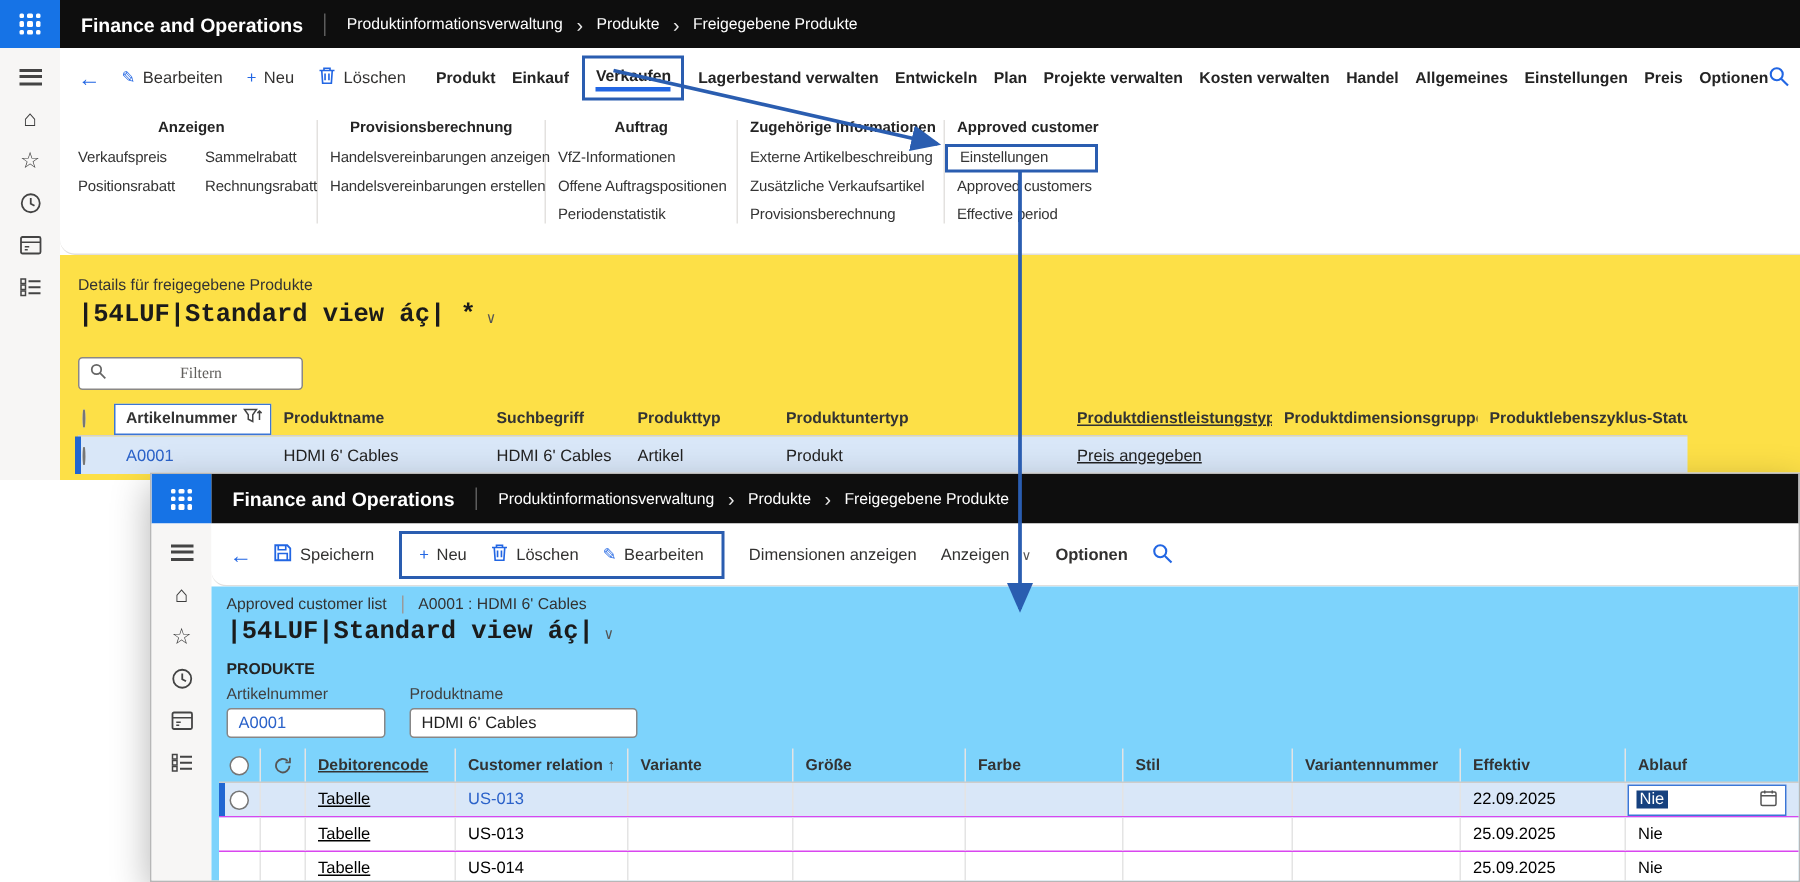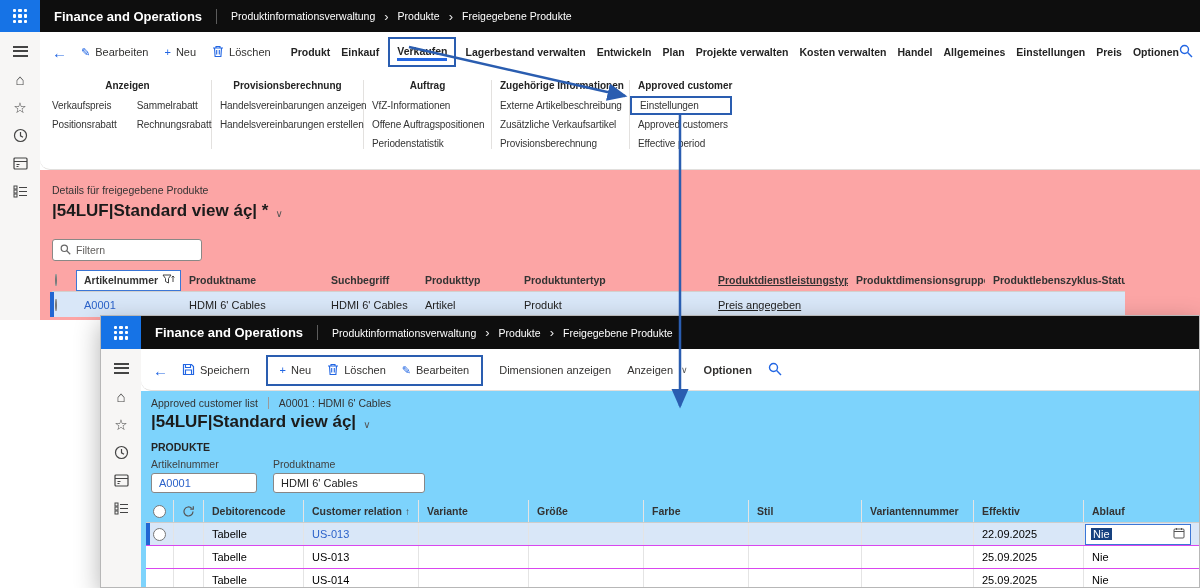--- a/index.html
+++ b/index.html
@@ -49,27 +49,27 @@
   .menu-panel { display:flex; padding:8px 0 0 4px; position:relative; }
   .menu-section { padding:0 8px; border-right:1px solid #e3e1df; flex:0 0 auto; }
   .menu-section:last-child { border-right:none; }
   .menu-title { font-size:10px; font-weight:700; text-align:center; margin-bottom:9px; color:#242424; white-space:nowrap; }
   .menu-items { font-size:10px; color:#343434; display:flex; flex-direction:column; gap:8px; letter-spacing:-0.1px; }
   .menu-grid2 { display:grid; grid-template-columns:auto auto; column-gap:20px; row-gap:8px; }
   .menu-item { white-space:nowrap; cursor:default; }
   .menu-item.annotated { border:2px solid #2a5db0; padding:2px 8px; margin:-4px 0 -4px -8px; min-width:100px; }
 
   
-  .content { position:absolute; left:40px; top:170px; right:0; bottom:0; background:#fca5a5; padding:14px 0 0 12px; }
+  .content { position:absolute; left:40px; top:170px; right:0; bottom:0; background:#fde047; padding:14px 0 0 12px; }
   .caption { font-size:10.5px; color:#333; }
-  .view-title { font-size:17px; font-weight:700; color:#1b1b1b; margin-top:5px; display:flex; align-items:center; gap:7px; }
+  .view-title { font-size:17px; font-weight:700; color:#1b1b1b; margin-top:5px; display:flex; align-items:center; gap:7px;font-family:Liberation Mono, monospace; }
   .title-chev { font-size:10px; color:#555; font-weight:400; margin-top:4px; }
   .filter-box { margin-top:18px; width:150px; height:22px; border:1px solid #8a8886; border-radius:3px; background:#fff;
                 display:flex; align-items:center; gap:5px; padding:0 7px; }
-  .filter-box input { border:none; outline:none; width:100%; font-size:10.5px; font-family:Liberation Sans, sans-serif; color:#333; background:transparent; }
+  .filter-box input { border:none; outline:none; width:100%; font-size:10.5px; font-family:Liberation Serif, serif; color:#333; background:transparent;margin-left:44px; }
   .filter-box input::placeholder { color:#605e5c; }
 
   .grid-top { margin-top:8px; width:1073px; }
   .g-row { display:flex; align-items:center; height:23px; }
   .g-header { border-bottom:1px solid #d2d0ce; font-weight:700; font-size:10.5px; color:#333; }
   .g-datarow { height:25px; background:#d9e7f8; position:relative; font-size:11px; color:#222; }
   .g-datarow::before { content:""; position:absolute; left:-2px; top:0; bottom:0; width:4px; background:#2166d2; }
   .tc { padding-left:8px; overflow:hidden; white-space:nowrap; flex:0 0 auto; }
   .tc0 { width:24px; padding-left:3px; }
   .tc1 { width:105px; } .tc2 { width:142px; } .tc3 { width:94px; } .tc4 { width:99px; }
@@ -93,21 +93,21 @@
   .in-prod { width:152px; }
 
   .grid-bot { margin-top:7px; margin-left:-5px; width:1055px; font-size:11px; position:relative; }
   .b-row { display:flex; align-items:center; height:23px; background:#fff; border-bottom:1px solid #d946ef; position:relative; }
   .b-header { background:transparent; border-bottom:1px solid #cfcdcb; font-weight:700; font-size:10.5px; color:#333; }
   .b-row.selected { background:#d9e7f8; }
   .b-row.selected::before { content:""; position:absolute; left:0; top:0; bottom:0; width:4px; background:#2166d2; }
   .bc { padding-left:8px; height:100%; display:flex; align-items:center; overflow:hidden; white-space:nowrap;
         border-right:1px solid #e4e4e4; flex:0 0 auto; }
   .bc0 { width:28px; padding-left:7px; } .bc1 { width:30px; justify-content:center; padding-left:0; }
-  .bc2 { width:100px; } .bc3 { width:115px; justify-content:space-between; padding-right:8px; }
+  .bc2 { width:100px;text-decoration:underline; } .bc3 { width:115px; justify-content:space-between; padding-right:8px; }
   .bc4 { width:110px; } .bc5 { width:115px; } .bc6 { width:105px; } .bc7 { width:113px; }
   .bc8 { width:112px; } .bc9 { width:110px; } .bc10 { width:117px; border-right:none; }
   .sort-arrow { font-size:10px; color:#444; }
   .edit-cell { width:calc(100% - 3px); height:21px; margin-left:-7px; background:#fff; border:1.5px solid #3b76d6;
                display:flex; align-items:center; justify-content:space-between; padding:0 5px; }
   .sel-text { background:#16417f; color:#fff; padding:0 2px; font-size:11px; }
   .cmd-group { display:flex; align-items:center; gap:16px; border:2px solid #2a5db0; padding:6px 12px; margin-right:16px; }
   .chev { font-size:9px; color:#555; margin-left:3px; }
 
   

